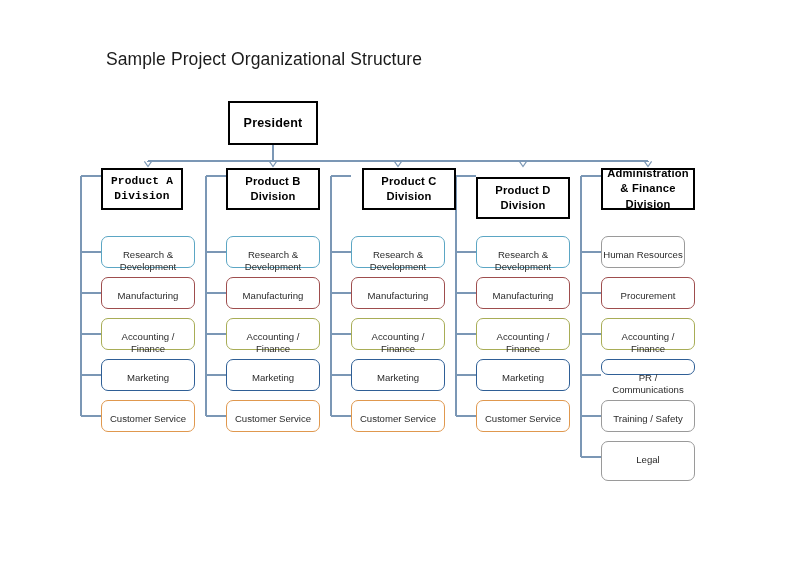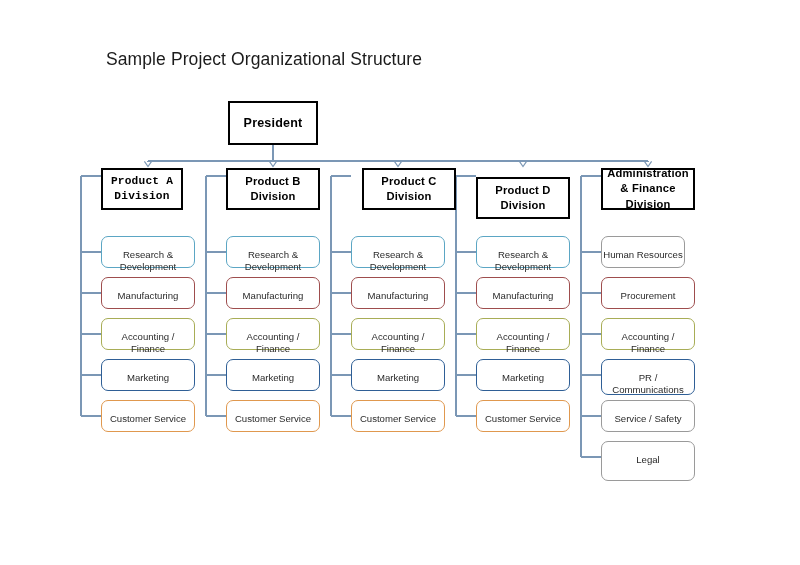--- a/index.html
+++ b/index.html
@@ -220,24 +220,24 @@
       </div>
       <div class="node node-sub" style="left: 601px; top: 236px; width: 84px; height: 32px; border-color: rgb(154, 154, 154);">
         <span class="node-label">Human Resources</span>
       </div>
       <div class="node node-sub" style="left: 601px; top: 277px; width: 94px; height: 32px; border-color: rgb(158, 77, 77); text-align: center;">
         <span class="node-label">Procurement</span>
       </div>
       <div class="node node-sub" style="left: 601px; top: 318px; width: 94px; height: 32px; border-color: rgb(168, 173, 86);">
         <span class="node-label">Accounting /<br>Finance</span>
       </div>
-      <div class="node node-sub" style="left: 601px; top: 359px; width: 94px; height: 36px; border-color: rgb(47, 95, 150);">
+      <div class="node node-sub" style="left: 601px; top: 359px; width: 94px; height: 16px; border-color: rgb(47, 95, 150);">
         <span class="node-label">PR /<br>Communications</span>
       </div>
       <div class="node node-sub" style="left: 601px; top: 400px; width: 94px; height: 32px; border-color: rgb(154, 154, 154);">
-        <span class="node-label">Service / Safety</span>
+        <span class="node-label">Training / Safety</span>
       </div>
       <div class="node node-sub" style="left: 601px; top: 441px; width: 94px; height: 40px; border-color: rgb(154, 154, 154);">
         <span class="node-label">Legal</span>
       </div>
     </div>
 
 </div>
 
 </body></html>

